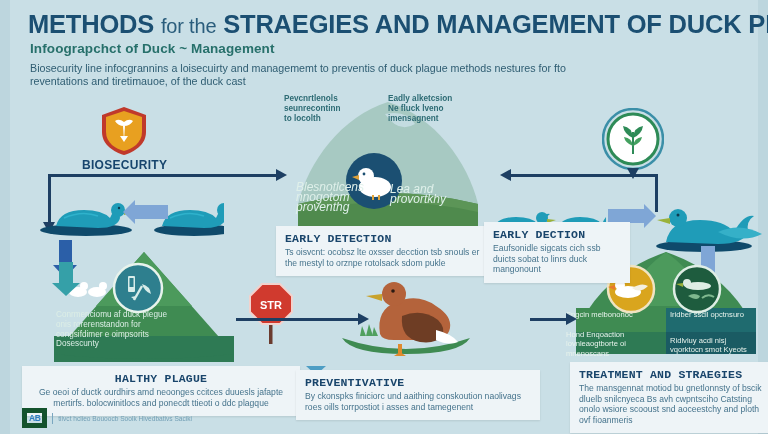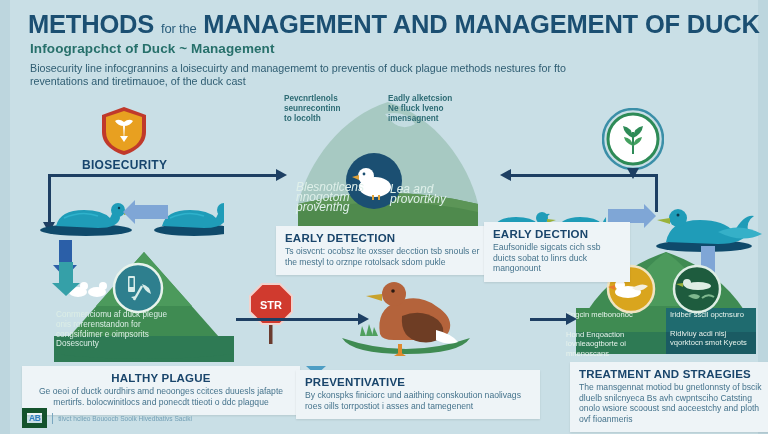--- a/index.html
+++ b/index.html
@@ -12,21 +12,21 @@
   .edge-band{position:absolute;top:0;bottom:0;width:10px;background:#bdd6de;}
   .edge-band.l{left:0;} .edge-band.r{right:0;}
 
   
   #header{position:absolute;left:0;top:0;width:768px;height:92px;}
   #title{
     position:absolute;left:28px;top:10px;width:730px;
     font-size:25.5px;font-weight:bold;color:#1b4f72;letter-spacing:-.2px;
     white-space:nowrap;
   }
-  #title .thin{font-weight:normal;font-size:13px;color:#2a5d7c;}
+  #title .thin{font-weight:normal;font-size:20px;color:#2a5d7c;}
   #subtitle{
     position:absolute;left:30px;top:41px;
     font-size:13.5px;font-weight:bold;color:#27706b;letter-spacing:.1px;
   }
   #lede{
     position:absolute;left:30px;top:62px;width:560px;
     font-size:10.7px;line-height:13.2px;color:#2f5d72;
   }
 
   
@@ -54,21 +54,21 @@
   .ba-downteal:after{content:"";position:absolute;left:-7px;bottom:-12px;width:0;height:0;
     border-left:14px solid transparent;border-right:14px solid transparent;border-top:13px solid #35a0a8;}
 
   
   .mountain{position:absolute;}
   .caption-box{
     position:absolute;background:#eef4f7;padding:6px 9px 8px 9px;
     box-shadow:0 1px 2px rgba(0,0,0,.10);
   }
   .caption-box h4{
-    margin:0 0 2px 0;font-size:11.5px;font-weight:bold;color:#19456b;letter-spacing:.2px;
+    margin:0 0 2px 0;font-size:11.5px;font-weight:bold;color:#19456b;letter-spacing:.2px;font-family:Liberation Mono, monospace;
   }
   .caption-box p{margin:0;font-size:8.6px;line-height:10.6px;color:#45738c;}
 
   .hill-label{position:absolute;color:#dff0ea;font-size:12px;line-height:10px;font-style:italic;}
   .anno{position:absolute;color:#2d6b74;font-size:8.2px;line-height:10px;font-weight:bold;}
 
   .seclabel{position:absolute;font-size:12px;font-weight:bold;color:#17456d;letter-spacing:.3px;}
 
   .sub-tile{position:absolute;}
 
@@ -86,21 +86,21 @@
 
 <div id="canvas">
 
   <div class="edge-band l"></div>
   <div class="edge-band r"></div>
 
   <div id="header">
     <div id="title">
       <span>METHODS</span>
       <span class="thin">for the</span>
-      <span>MANAGEMENT AND</span>
+      <span>STRAEGIES AND</span>
       <span>MANAGEMENT OF DUCK PLAGUE</span>
     </div>
     <div id="lede">Biosecurity line infocgrannins a loisecuirty and managememt to preventis of duck plague methods nestures for fto reventations and tiretimauoe, of the duck cast</div>
     <div id="subtitle">Infoograpchct of Duck ~ Management</div>
   </div>
 
   <svg class="mountain" style="left:268px;top:100px;" width="240" height="130">
     <path d="M120 2 C 74 16, 40 62, 30 104 L210 104 C200 62, 166 16, 120 2 Z" fill="#a7c9c2"></path>
     <path d="M117 14 q 22 -4 30 10 q -16 10 -30 -10 Z" fill="#c9dfe6" opacity=".85"></path>
     <path d="M30 104 q 90 -22 180 0 L210 128 L30 128 Z" fill="#4f8a4d"></path>
@@ -246,21 +246,21 @@
     <rect x="12" y="82" width="90" height="22" fill="#2e7a54"></rect>
     <rect x="102" y="82" width="90" height="22" fill="#1a5b63"></rect>
   </svg>
 
   <div class="sub-tile" style="left:566px;top:310px;width:86px;">
     <div style="color:#e8f3ec;font-size:7.6px;line-height:9.2px;">Sngcin melbononoc</div>
     <div style="color:#e8f3ec;font-size:7.6px;line-height:9.2px;margin-top:11px;">Hond Enqoaction lovnleaogtborte oi mnenoscans</div>
   </div>
   <div class="sub-tile" style="left:670px;top:310px;width:86px;">
     <div style="color:#e8f3ec;font-size:7.6px;line-height:9.2px;">Iridber sscil opctnsuro</div>
-    <div style="color:#e8f3ec;font-size:7.6px;line-height:9.2px;margin-top:10px;">Ridlviuy acdi nisj vqorktocn smot Kyeots</div>
+    <div style="color:#e8f3ec;font-size:7.6px;line-height:9.2px;margin-top:17px;">Ridlviuy acdi nisj vqorktocn smot Kyeots</div>
   </div>
 
   <svg style="position:absolute;left:606px;top:264px;" width="50" height="50">
     <circle cx="25" cy="25" r="23" fill="#d9a51e" stroke="#f0e4c2" stroke-width="2.5"></circle>
     <ellipse cx="22" cy="28" rx="13" ry="6" fill="#ffffff"></ellipse>
     <circle cx="14" cy="21" r="5" fill="#ffffff"></circle>
     <path d="M9 21 l-7 2 l7 3 Z" fill="#e87a2c"></path>
     <path d="M26 24 q10 -6 16 -2 q-8 8 -16 2 Z" fill="#f3efe0"></path>
   </svg>
 

